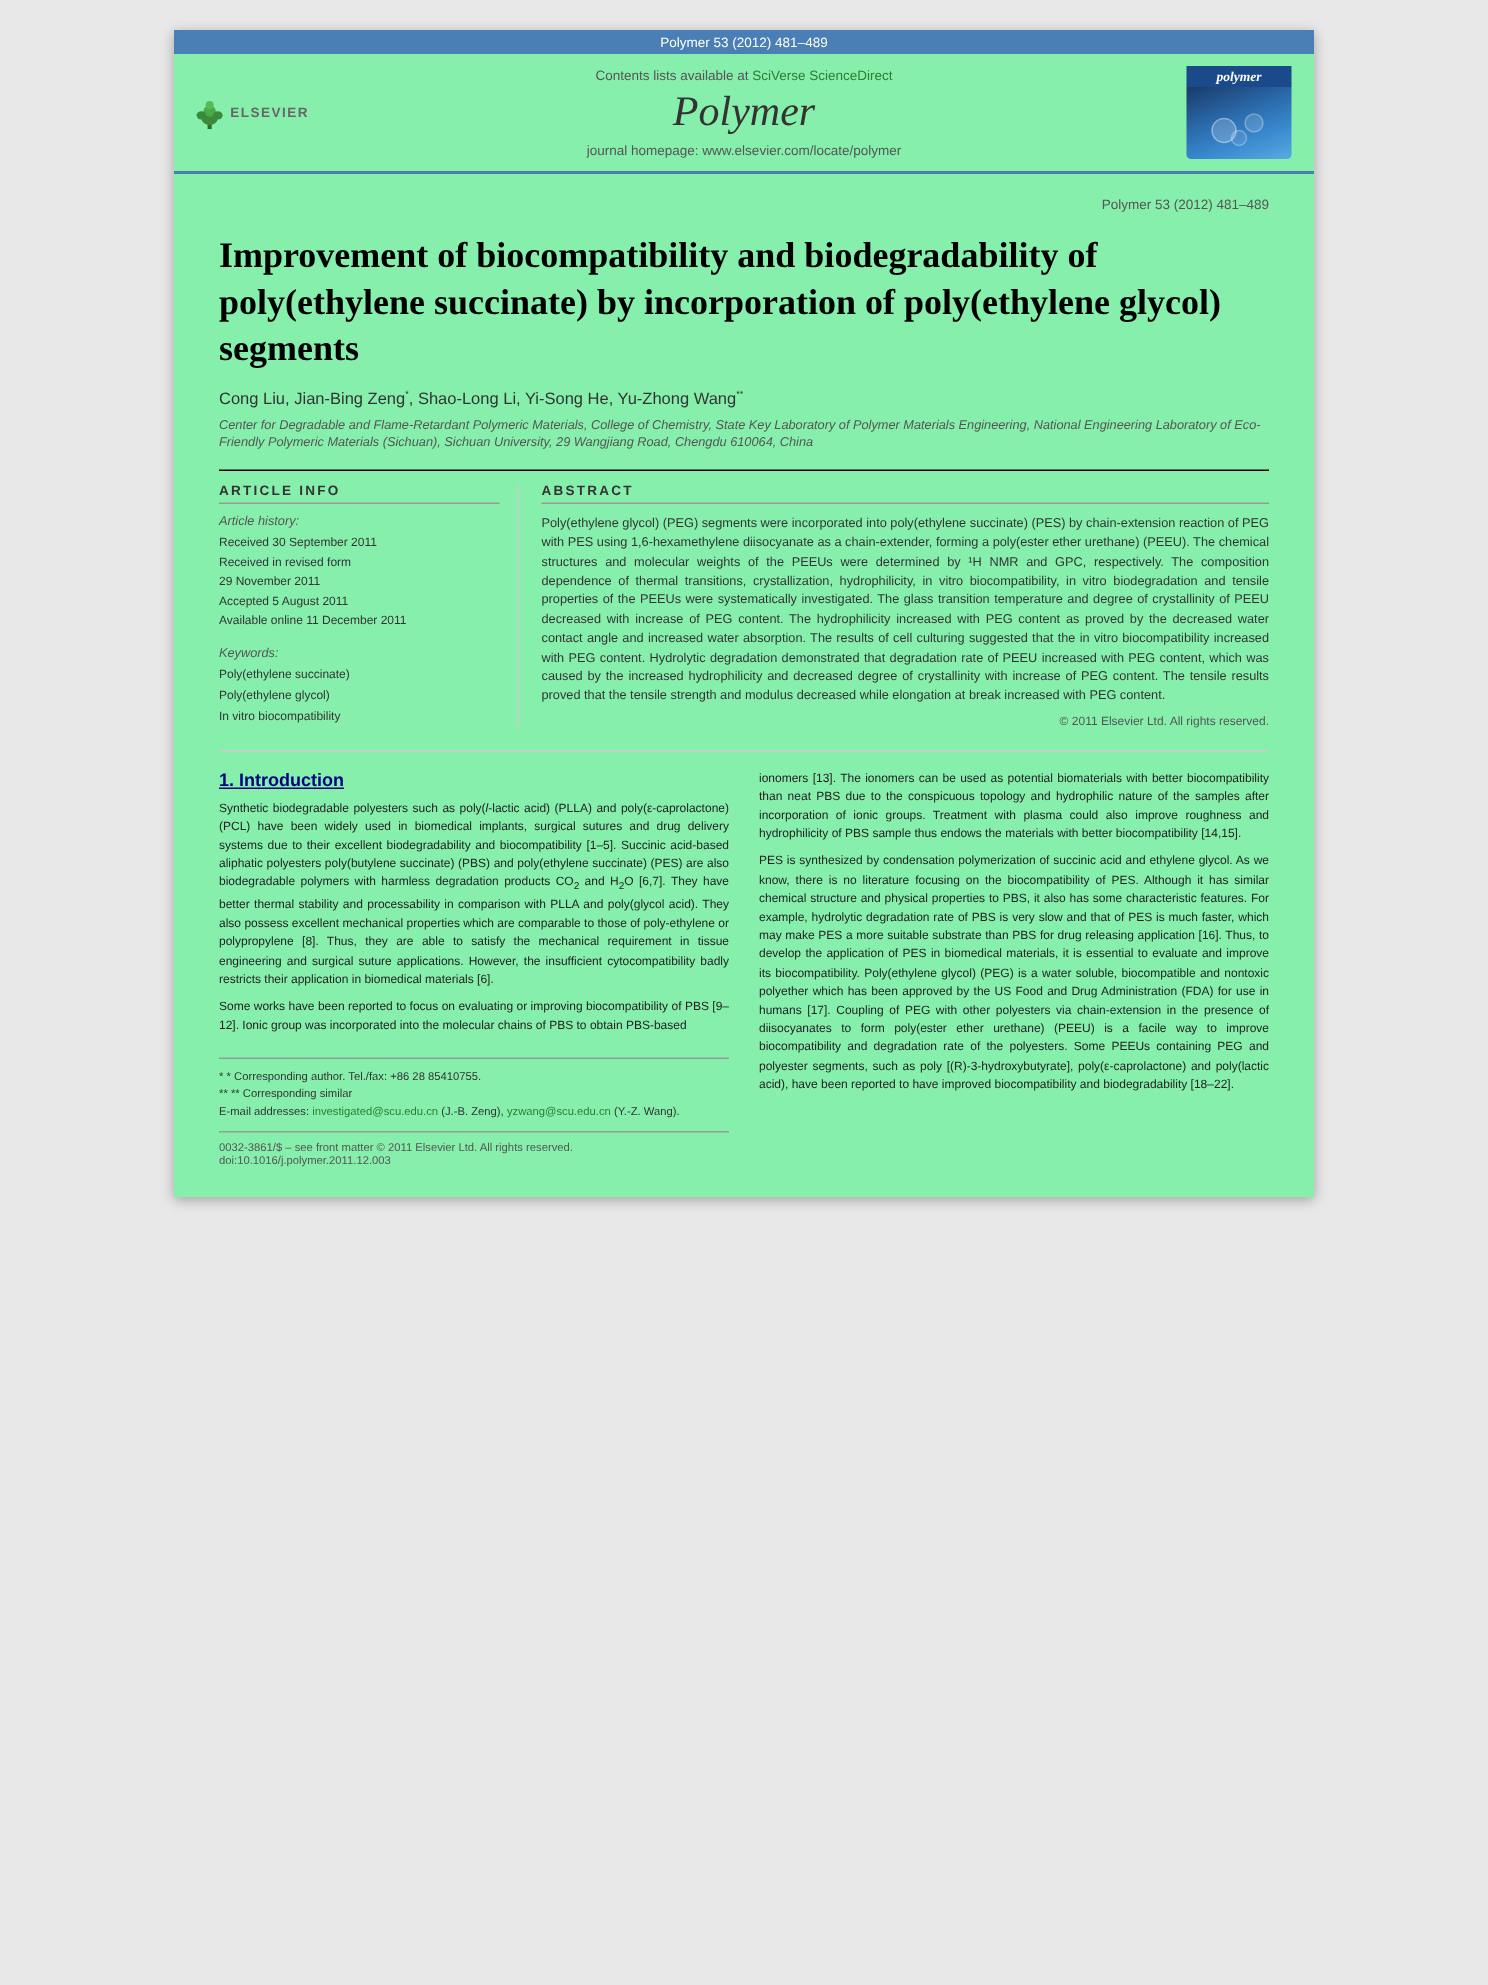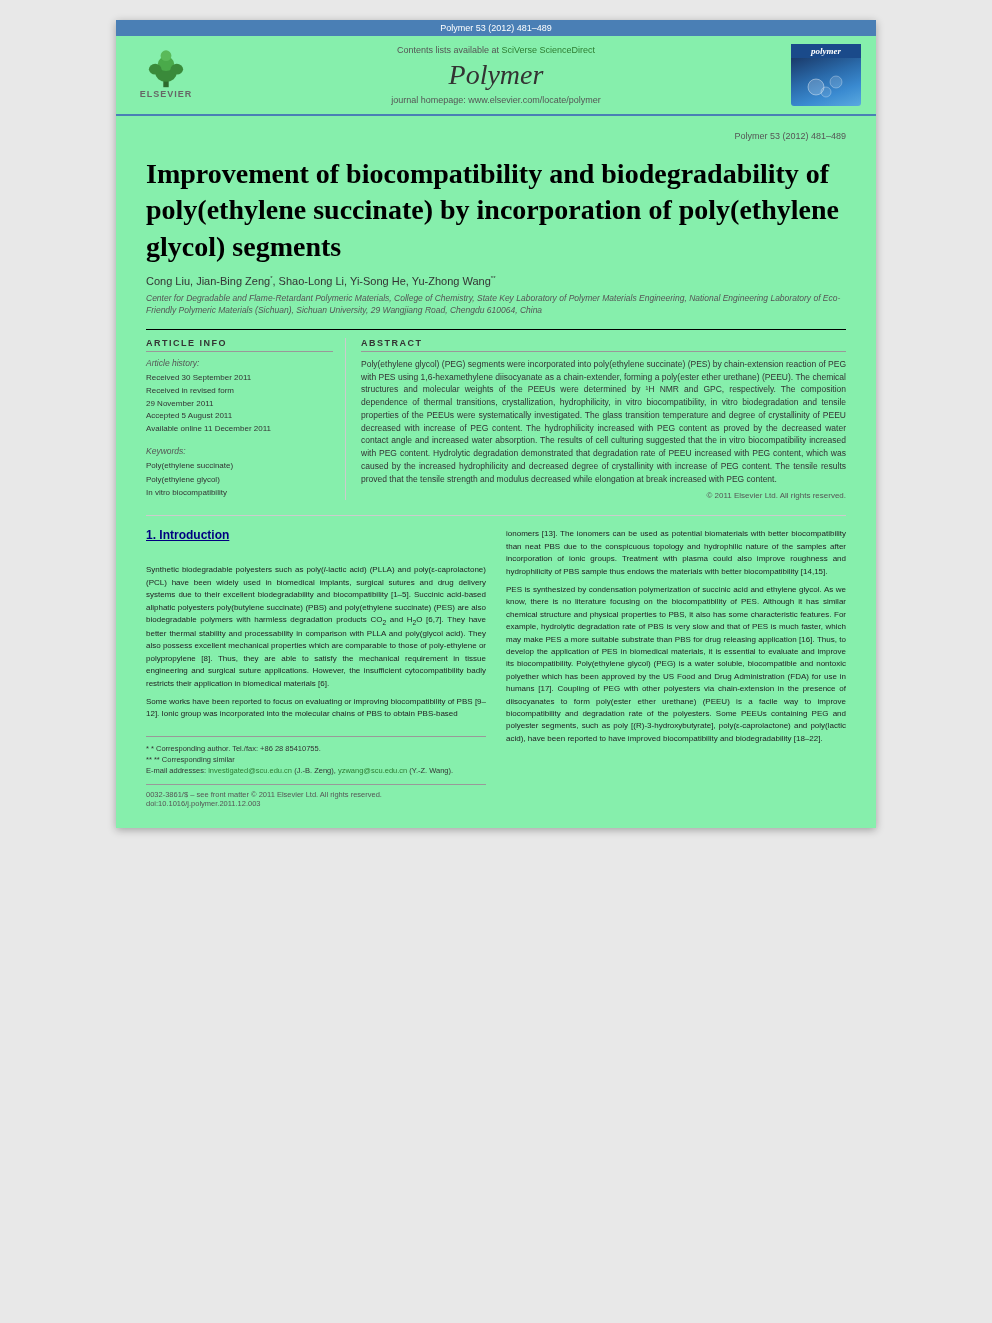--- a/index.html
+++ b/index.html
@@ -26,22 +26,23 @@
     }
     .journal-header {
       display: flex;
       align-items: stretch;
       border-bottom: 2px solid #4a7fb5;
       padding: 8px 10px;
       gap: 10px;
     }
     .elsevier-logo {
       display: flex;
-      flex-direction: column;
+      flex-direction: row;
       align-items: center;
+      justify-content: center;
       width: 80px;
       flex-shrink: 0;
     }
     .elsevier-tree {
       width: 60px;
       height: 45px;
     }
     .elsevier-text {
       font-size: 9px;
       color: #666;
@@ -99,21 +100,21 @@
       padding: 15px 30px 20px 30px;
     }
     .article-citation {
       text-align: right;
       font-size: 9px;
       font-family: Arial, sans-serif;
       color: #555;
       margin-bottom: 15px;
     }
     .paper-title {
-      font-size: 28px;
+      font-size: 24px;
       font-weight: bold;
       color: #000;
       line-height: 1.3;
       margin-bottom: 10px;
     }
     .authors {
       font-size: 11px;
       color: #333;
       margin-bottom: 6px;
       font-family: Arial, sans-serif;
@@ -209,21 +210,21 @@
       flex: 1;
     }
     .body-right {
       flex: 1;
     }
     .section-title {
       font-size: 12px;
       font-weight: bold;
       color: #000080;
       text-decoration: underline;
-      margin-bottom: 22px;
+      margin-bottom: 6px;
       font-family: Arial, sans-serif;
     }
     .body-text {
       font-size: 8px;
       line-height: 1.55;
       color: #222;
       text-align: justify;
       font-family: Arial, sans-serif;
     }
     .body-text p {

